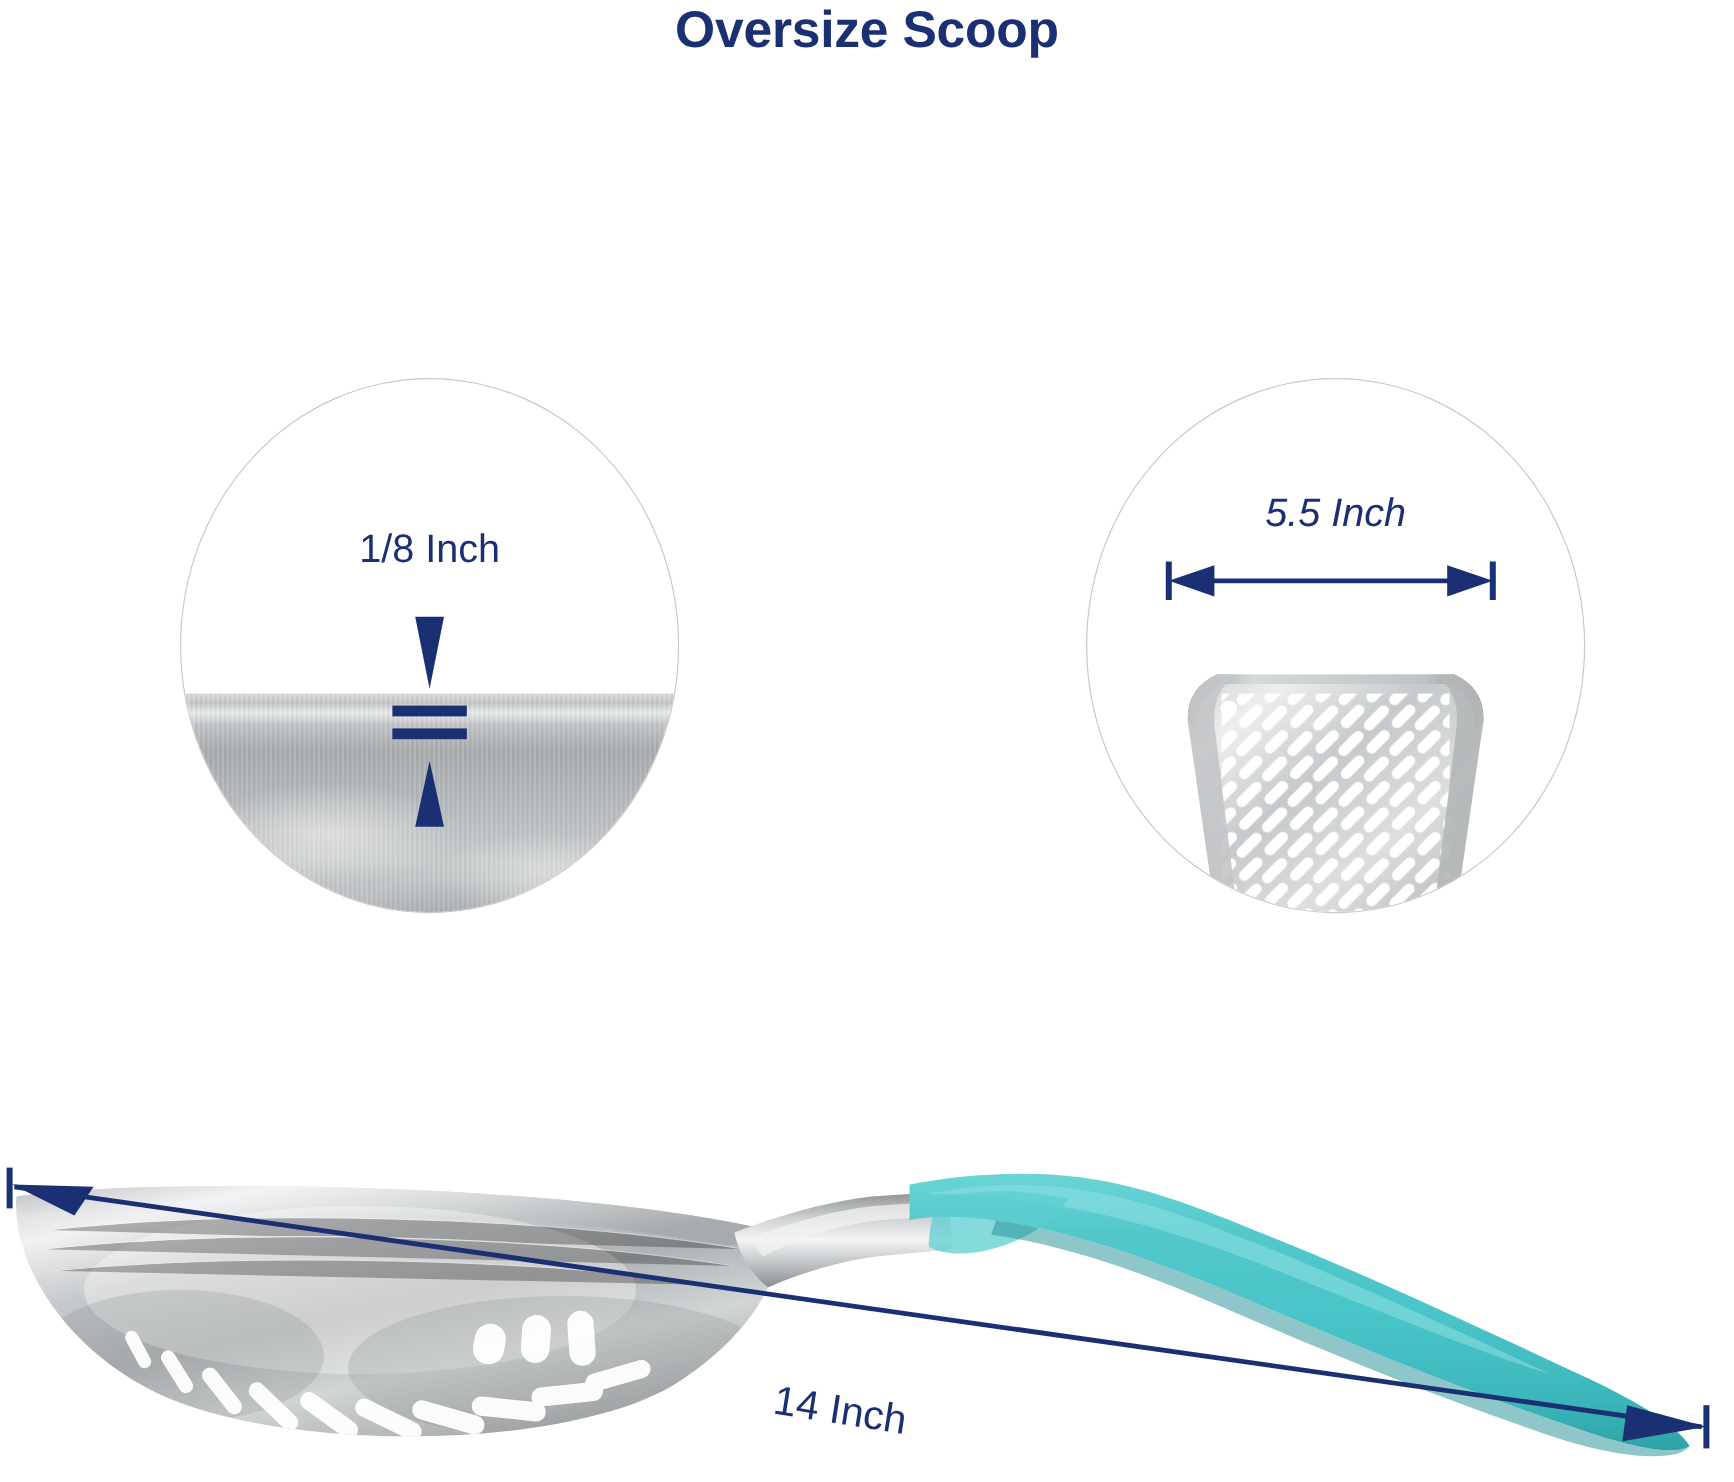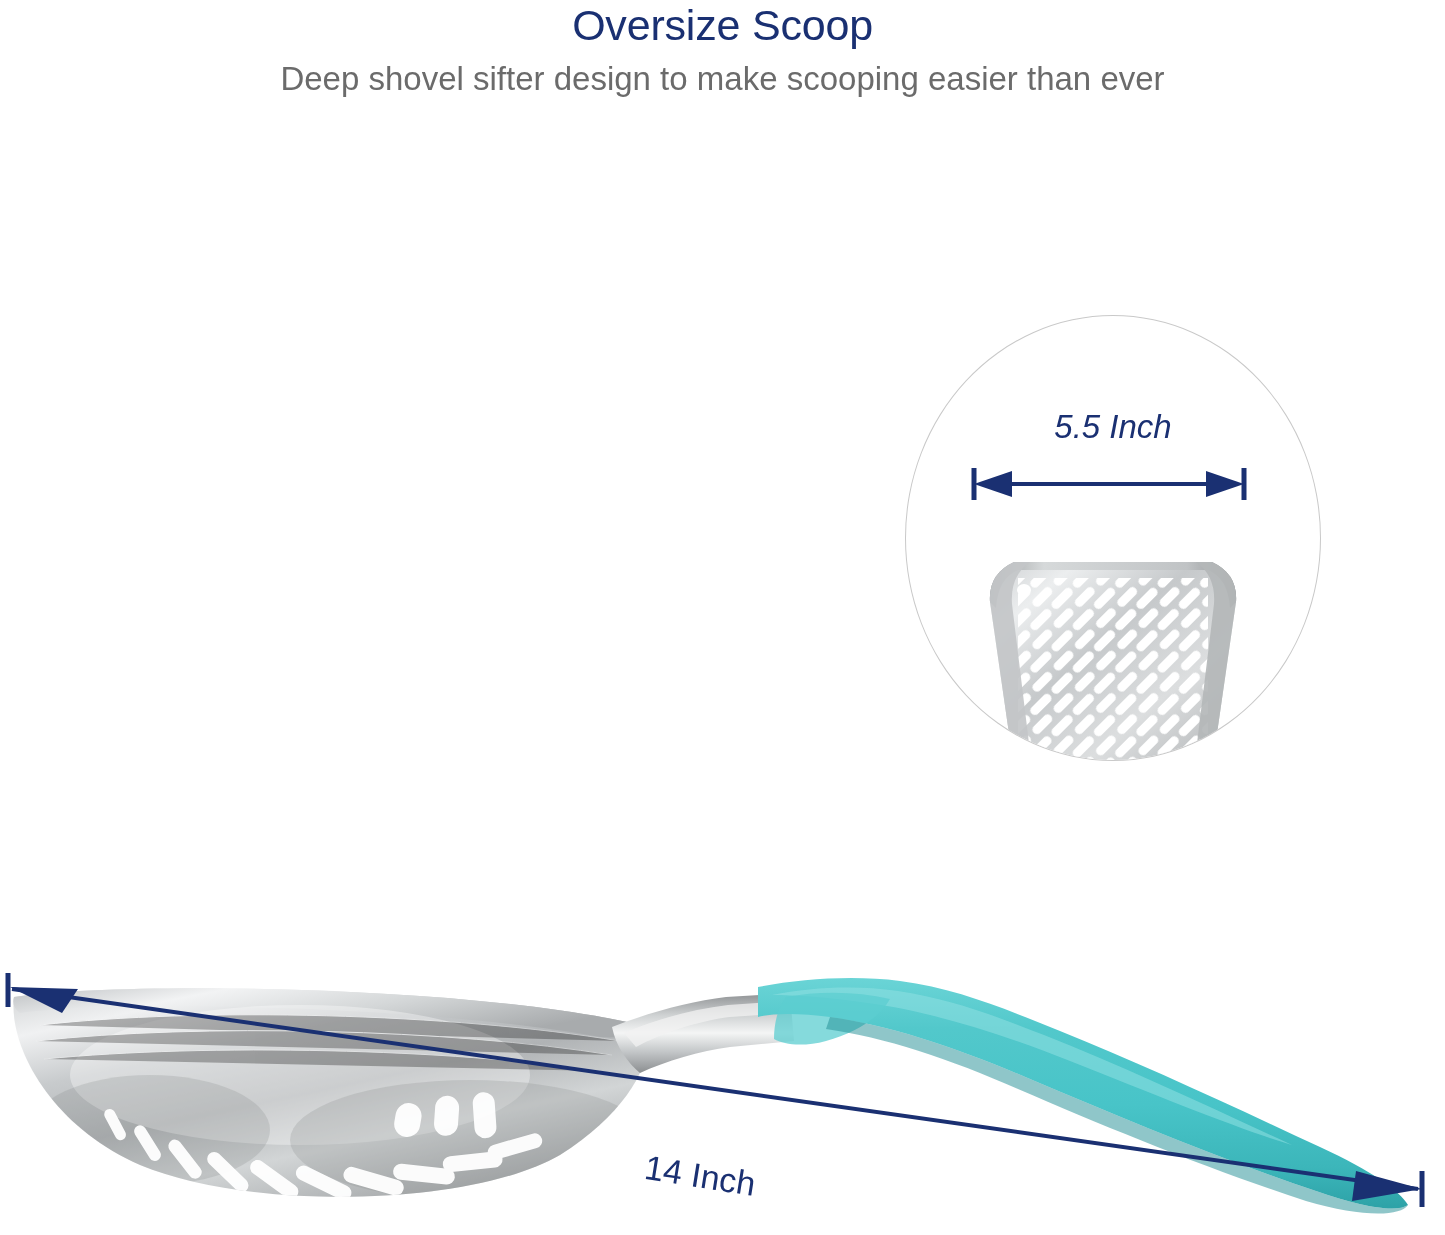--- a/index.html
+++ b/index.html
@@ -23,21 +23,21 @@
     position: absolute;
     left: 0;
     top: 0;
     width: 1445px;
     text-align: center;
   }
   #title {
     margin: 0;
     padding-top: 2px;
     font-size: 43px;
-    font-weight: normal;
+    font-weight: bold;
     color: #1a3072;
     letter-spacing: -0.2px;
     line-height: 1.08;
   }
   #subtitle {
     margin: 0;
     padding-top: 13px;
     font-size: 33px;
     font-weight: normal;
     color: #6b6b6b;
@@ -195,23 +195,33 @@
     white-space: nowrap;
   }
 </style>
 </head>
 <body>
 
 <div id="page">
 
   <div id="header">
     <h1 id="title">Oversize Scoop</h1>
-    <p id="subtitle">Deep shovel sifter design to make scooping easier than ever</p>
   </div>
 
+  <div id="circle-thickness" class="detail-circle">
+
+    <div id="steel-edge-block"></div>
+
+    <div id="label-thickness" class="circle-dim-label">1/8 Inch</div>
+
+    <div id="caret-top" class="caret"></div>
+    <div id="edge-bar-top" class="edge-bar"></div>
+    <div id="edge-bar-bottom" class="edge-bar"></div>
+    <div id="caret-bottom" class="caret"></div>
+  </div>
 
   <div id="circle-width" class="detail-circle">
 
     <div id="label-width" class="circle-dim-label">5.5 Inch</div>
 
     <svg id="width-dim" viewBox="0 0 278 40">
       <line x1="4" y1="4" x2="4" y2="36" stroke="#1a3072" stroke-width="5"></line>
       <line x1="274" y1="4" x2="274" y2="36" stroke="#1a3072" stroke-width="5"></line>
       <line x1="14" y1="20" x2="264" y2="20" stroke="#1a3072" stroke-width="4"></line>
       <polygon points="4,20 42,7 42,33" fill="#1a3072"></polygon>

